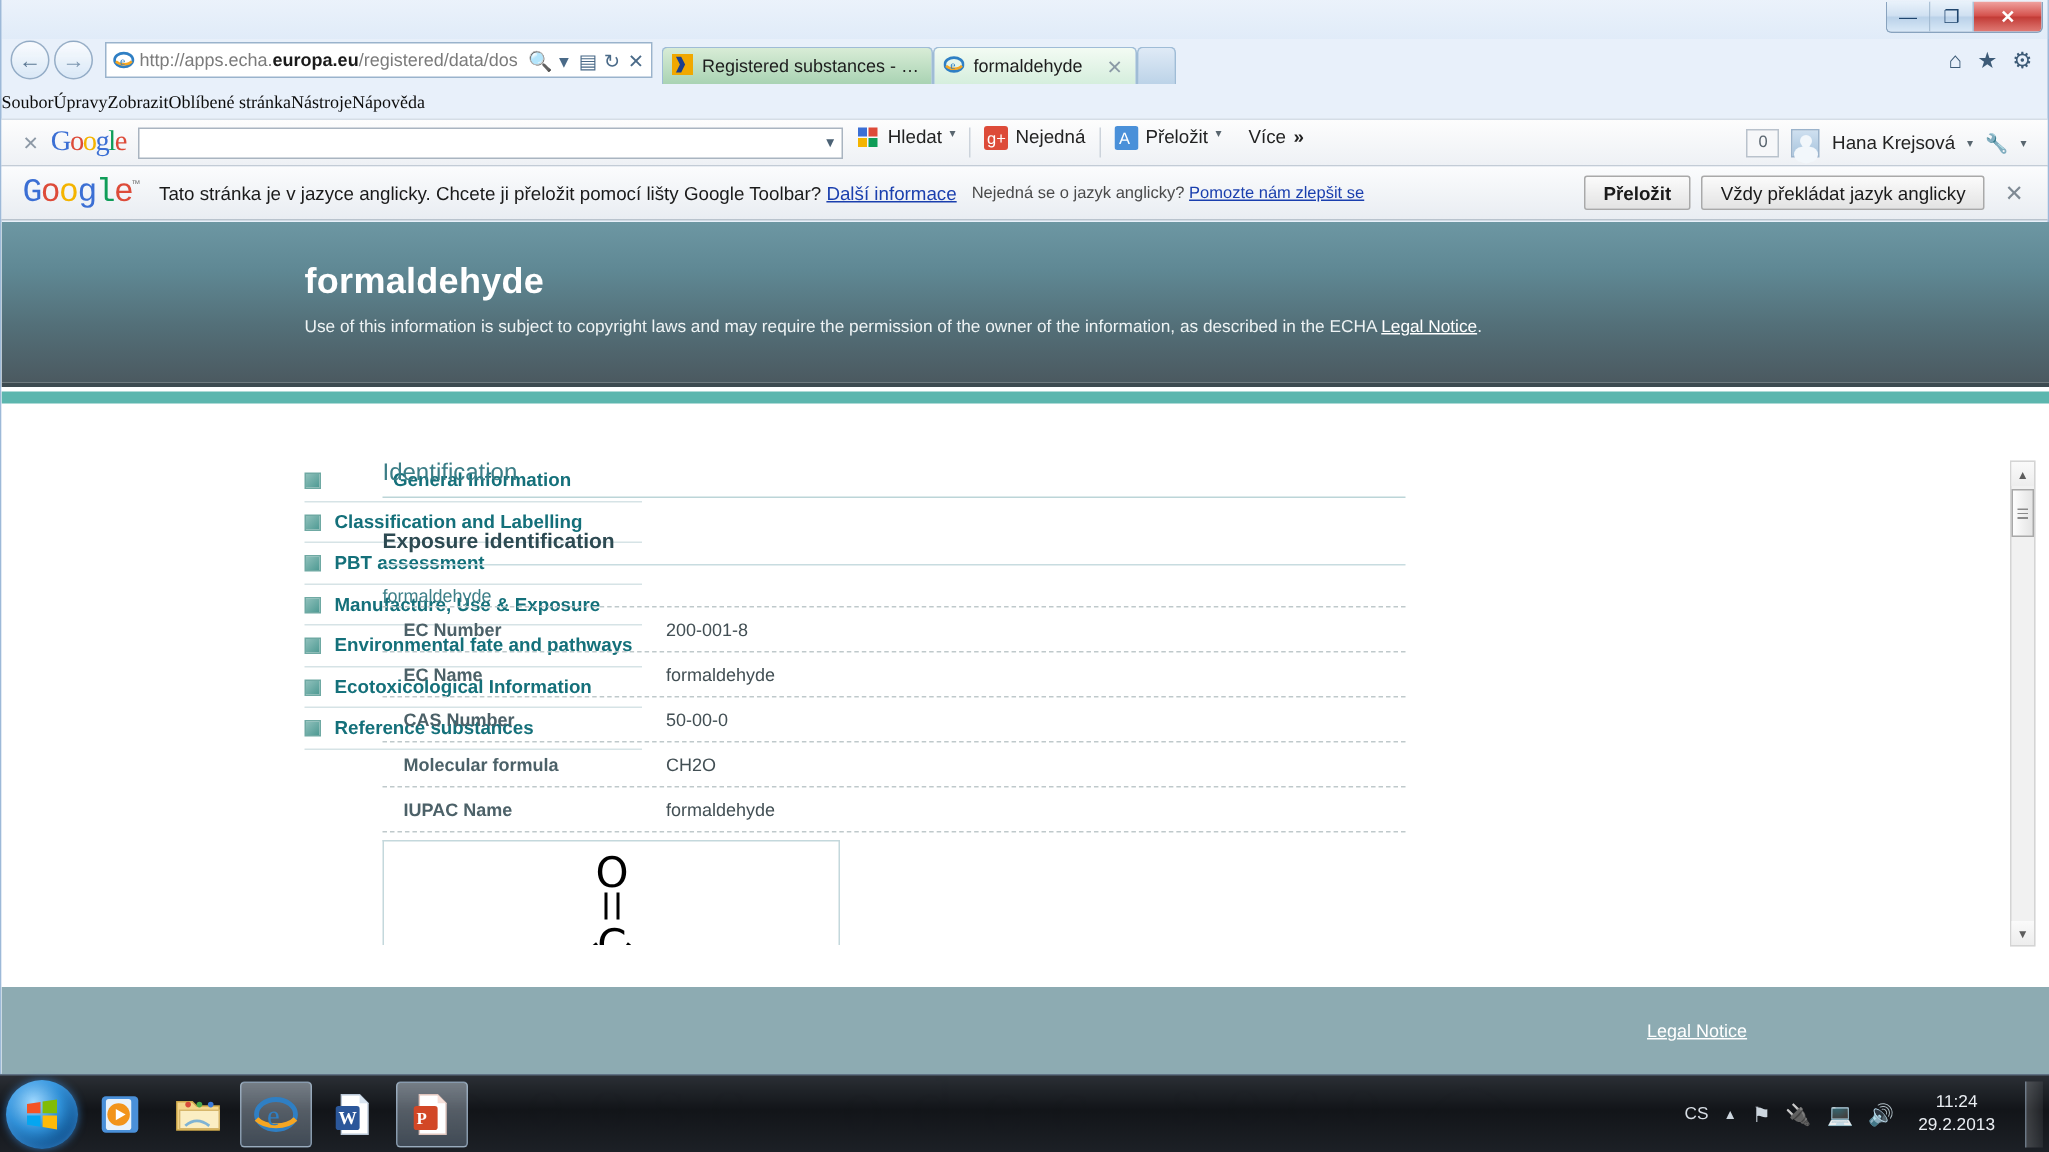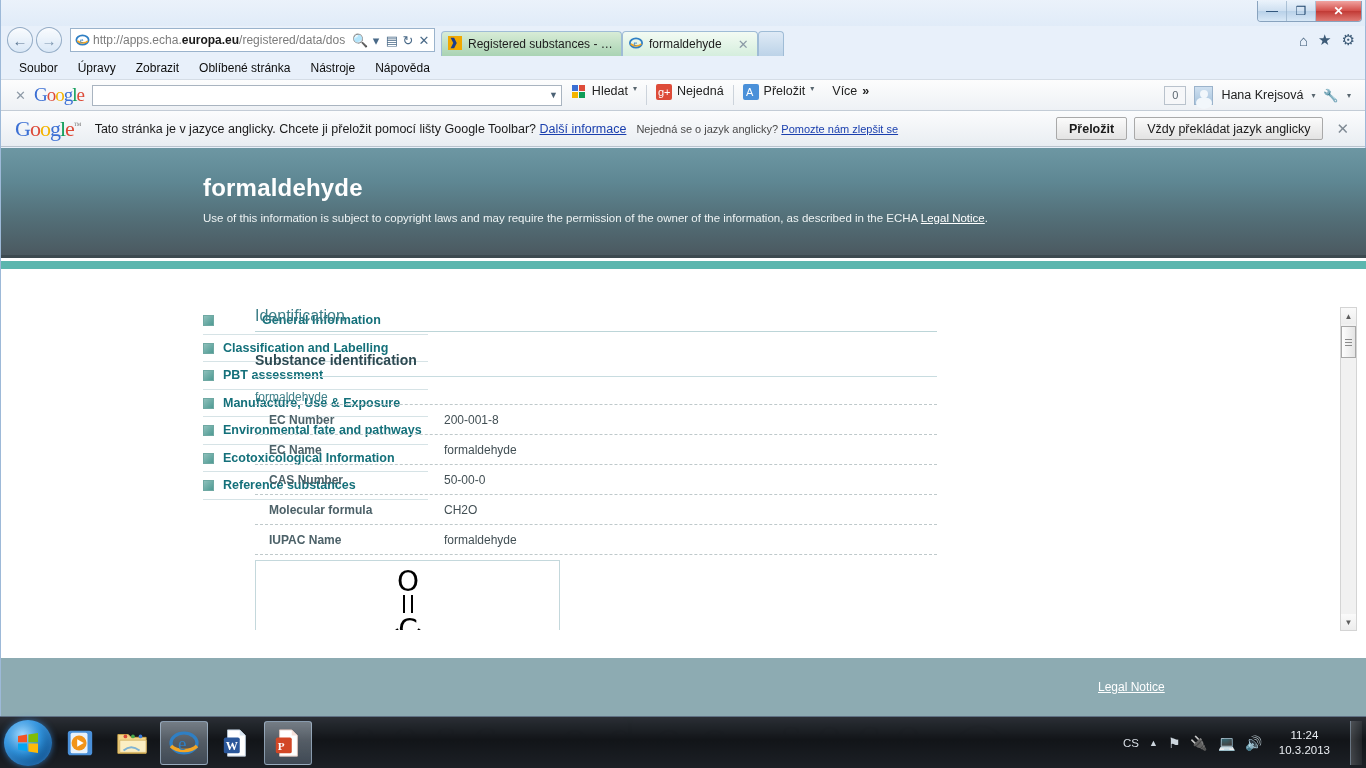--- a/index.html
+++ b/index.html
@@ -102,22 +102,22 @@
   .tab.newtab { min-width: 26px; width: 26px; background: linear-gradient(180deg,#dfeaf6,#bcd3e8); }
   .tab .tabclose { margin-left: auto; color: #8b9aa6; font-size: 13px; padding-left: 10px;}
   .tab-title { white-space: nowrap; overflow: hidden; text-overflow: ellipsis; max-width: 145px; }
 
   #toolicons { margin-left: auto; display: flex; gap: 10px; padding-right: 10px; color: #3d5b77; align-items:center;}
   #toolicons .ti { font-size: 15px; }
 
   
   #menubar {
     position: absolute; left: 0; top: 57px; width: 100%; height: 22px;
-    display: flex; align-items: center; gap: 20px; padding-left: 18px;
-    font-size: 12px; color: #0c0c0c;
+    display: flex; align-items: center; 
+    font-size: 12px; color: #0c0c0c; font-family: Liberation Serif, serif;
   }
 
   
   #gtoolbar {
     position: absolute; left: 0; top: 79px; width: 100%; height: 32px;
     background: linear-gradient(180deg,#fdfdfd,#eef1f5);
     border-top: 1px solid #d5dde6; border-bottom: 1px solid #c3ccd6;
     display: flex; align-items: center; padding: 0 6px;
     font-size: 12.5px; color: #222;
   }
@@ -142,21 +142,21 @@
                       background:#f2f7fb; box-shadow: -3px 9px 0 1px #f2f7fb, 3px 9px 0 1px #f2f7fb, 0 9px 0 2px #f2f7fb;}
 
   
   #transbar {
     position: absolute; left:0; top: 111px; width: 100%; height: 36px;
     background: linear-gradient(180deg,#fbfcfd,#e9edf2);
     border-bottom: 1px solid #b9c3cd;
     display: flex; align-items: center; padding: 0 6px;
     font-size: 12.5px; color: #1a1a1a;
   }
-  #tb-logo { font-family: Liberation Serif, serif; font-size: 22px; letter-spacing: -1px; padding: 0 14px 0 8px; }
+  #tb-logo { font-family: Liberation Mono, monospace; font-size: 22px; letter-spacing: -1px; padding: 0 14px 0 8px; }
   #tb-logo .b{color:#3b6fd4} #tb-logo .r{color:#dd4b39} #tb-logo .y{color:#f4b400} #tb-logo .g{color:#0f9d58}
   #tb-logo sup { font-size: 8px; color:#777; }
   #transbar a { color: #1a3fae; text-decoration: underline; }
   #tb-small { font-size: 11px; color: #4a4a4a; padding-left: 10px; text-align: center; }
   #tb-small a { font-size: 11px; }
   #tb-buttons { margin-left: auto; display: flex; align-items: center; gap: 7px; padding-right: 4px; }
   .tb-btn {
     height: 23px; padding: 0 12px; font-size: 12.5px; color: #1a1a1a;
     background: linear-gradient(180deg,#fbfbfb,#e3e3e3);
     border: 1px solid #a9a9a9; border-radius: 2px;
@@ -469,21 +469,21 @@
             </li>
           <li>
               <span class="nav-sq"></span>
               <span class="nav-label">Reference substances</span>
             </li>
         </ul>
       </div>
 
       <div id="main">
         <div id="main-title">Identification</div>
-        <div id="section-title">Substance identification</div>
+        <div id="section-title">Exposure identification</div>
         <div id="substance-name">formaldehyde</div>
 
         <div class="idrow">
           <div class="k">EC Number</div>
           <div class="v">200-001-8</div>
         </div>
         <div class="idrow">
           <div class="k">EC Name</div>
           <div class="v">formaldehyde</div>
         </div>
@@ -583,17 +583,17 @@
 
   <div id="tray">
     <span>CS</span>
     <span class="tsym" style="font-size:9px">▲</span>
     <span class="tsym">⚑</span>
     <span class="tsym">🔌</span>
     <span class="tsym">💻</span>
     <span class="tsym">🔊</span>
     <div id="clock">
       <div>11:24</div>
-      <div>10.3.2013</div>
+      <div>29.2.2013</div>
     </div>
     <div id="showdesktop"></div>
   </div>
 </div>
 
 </body></html>

